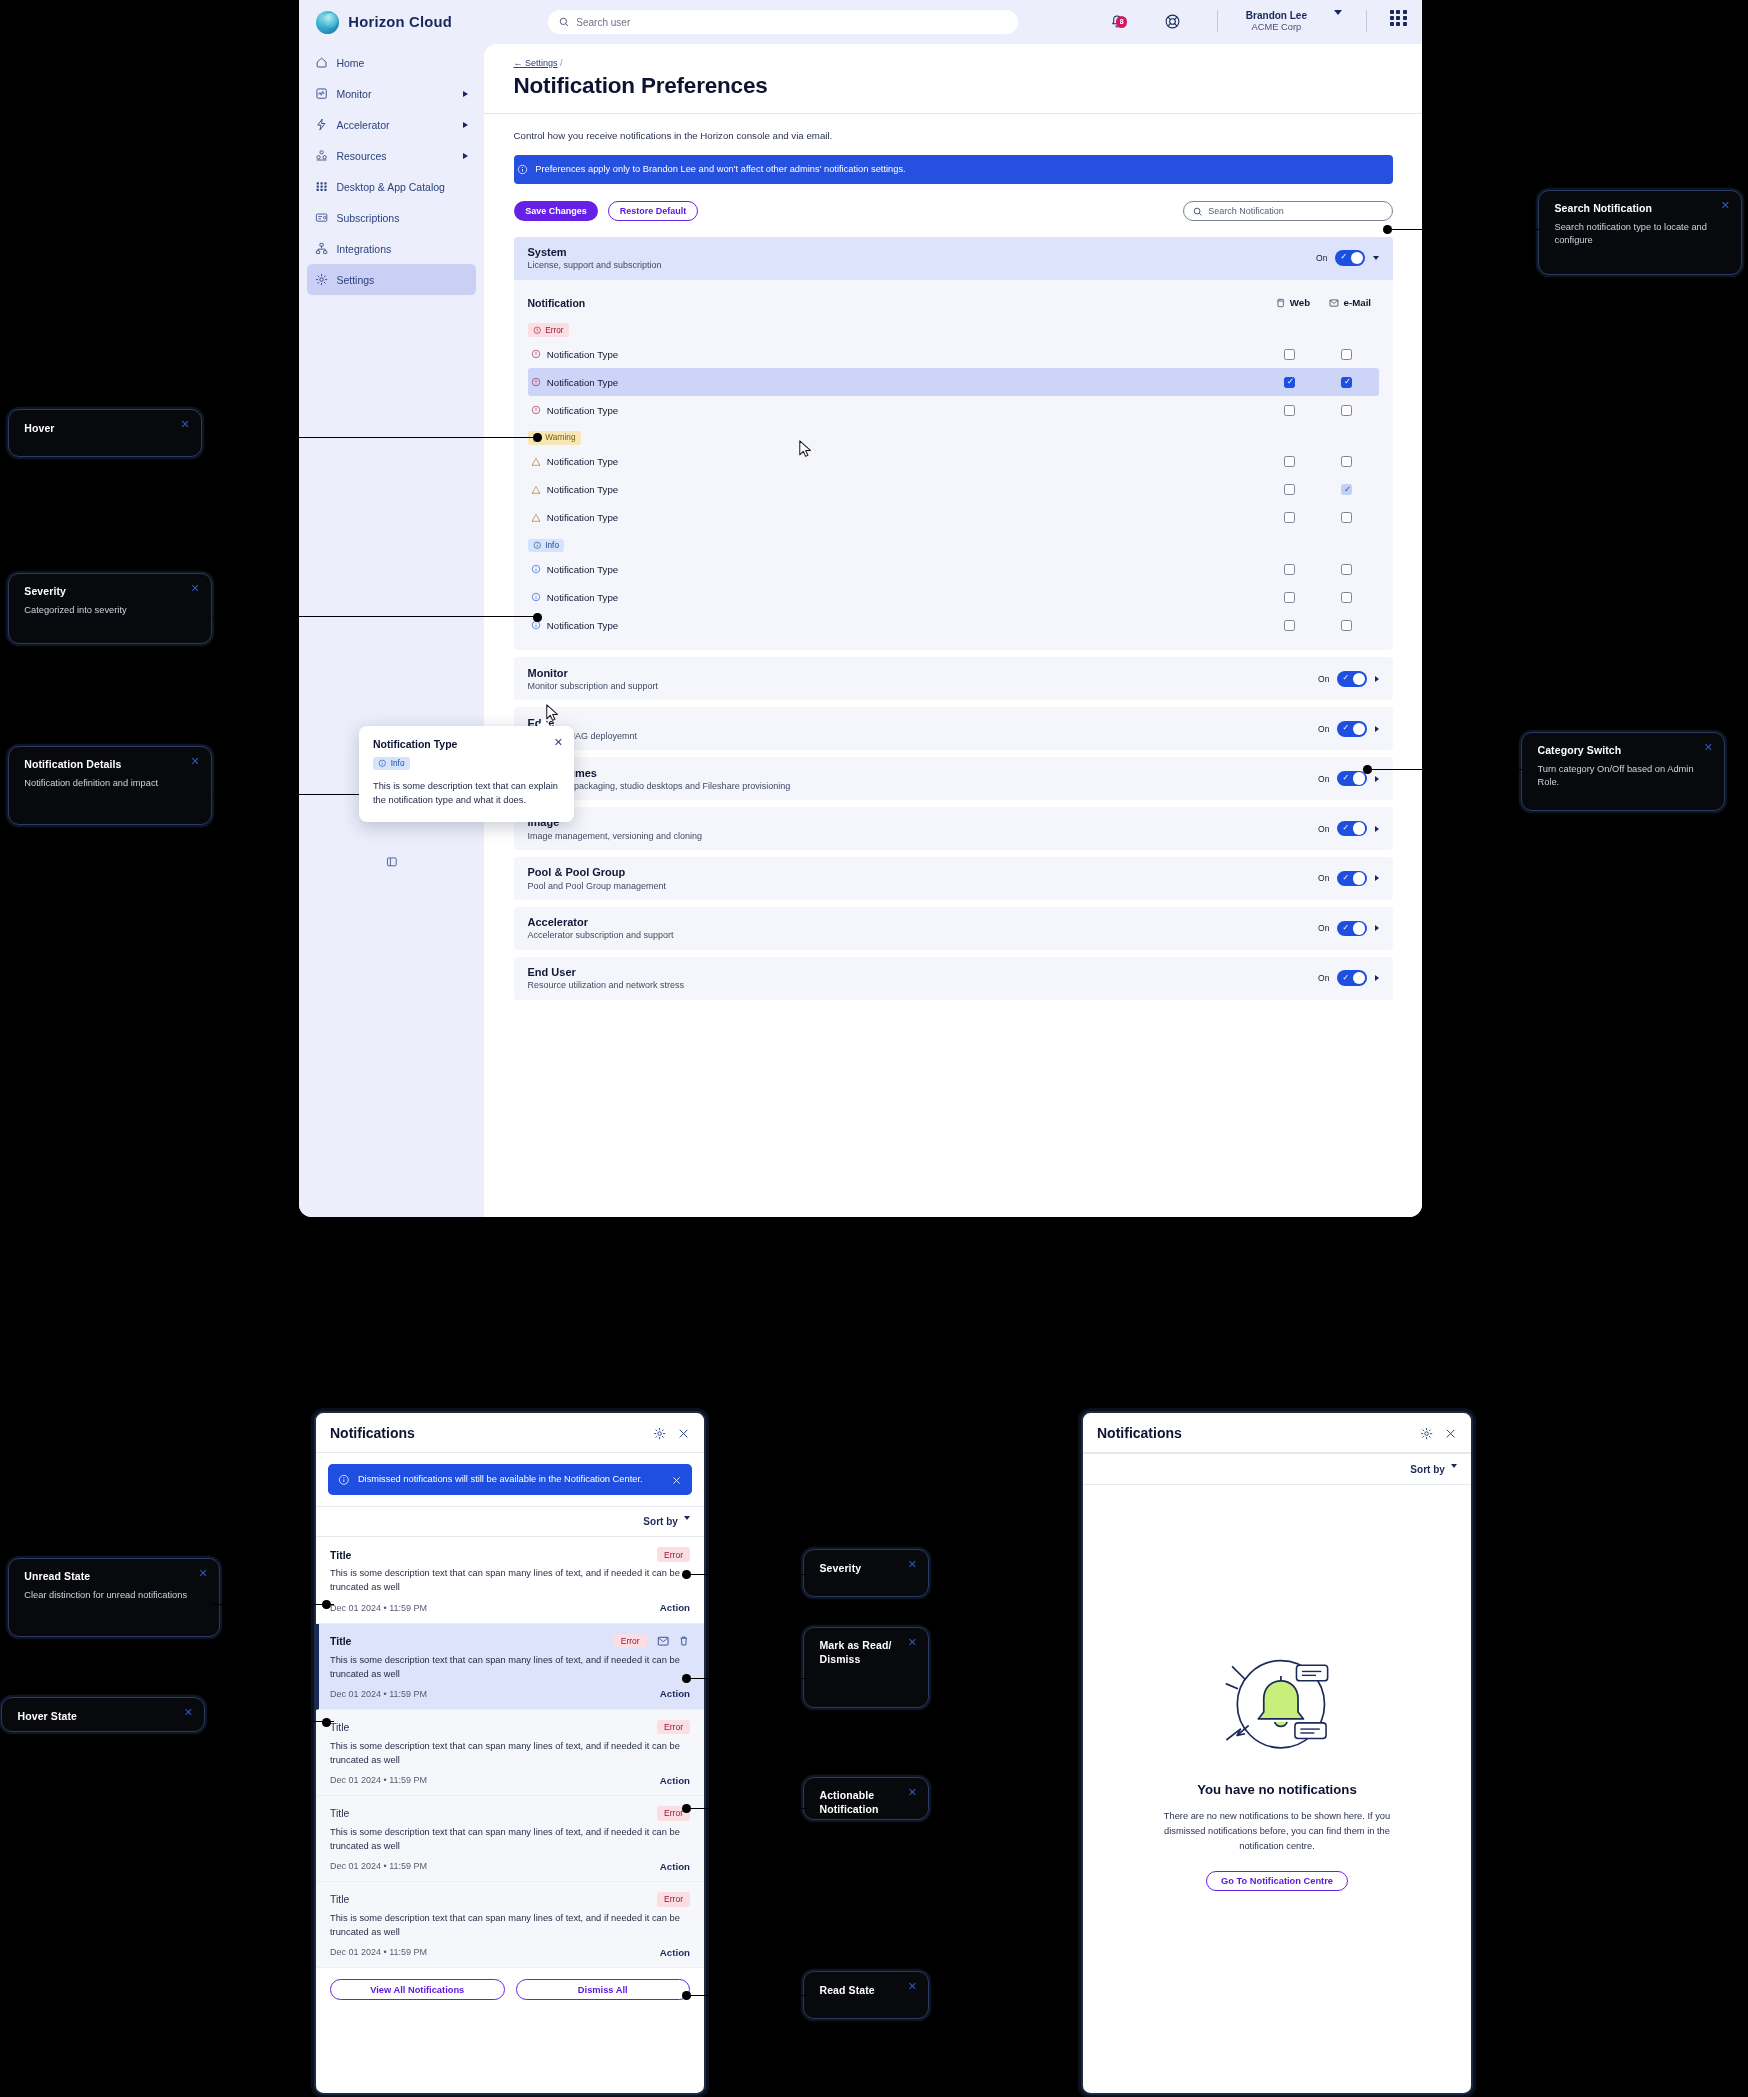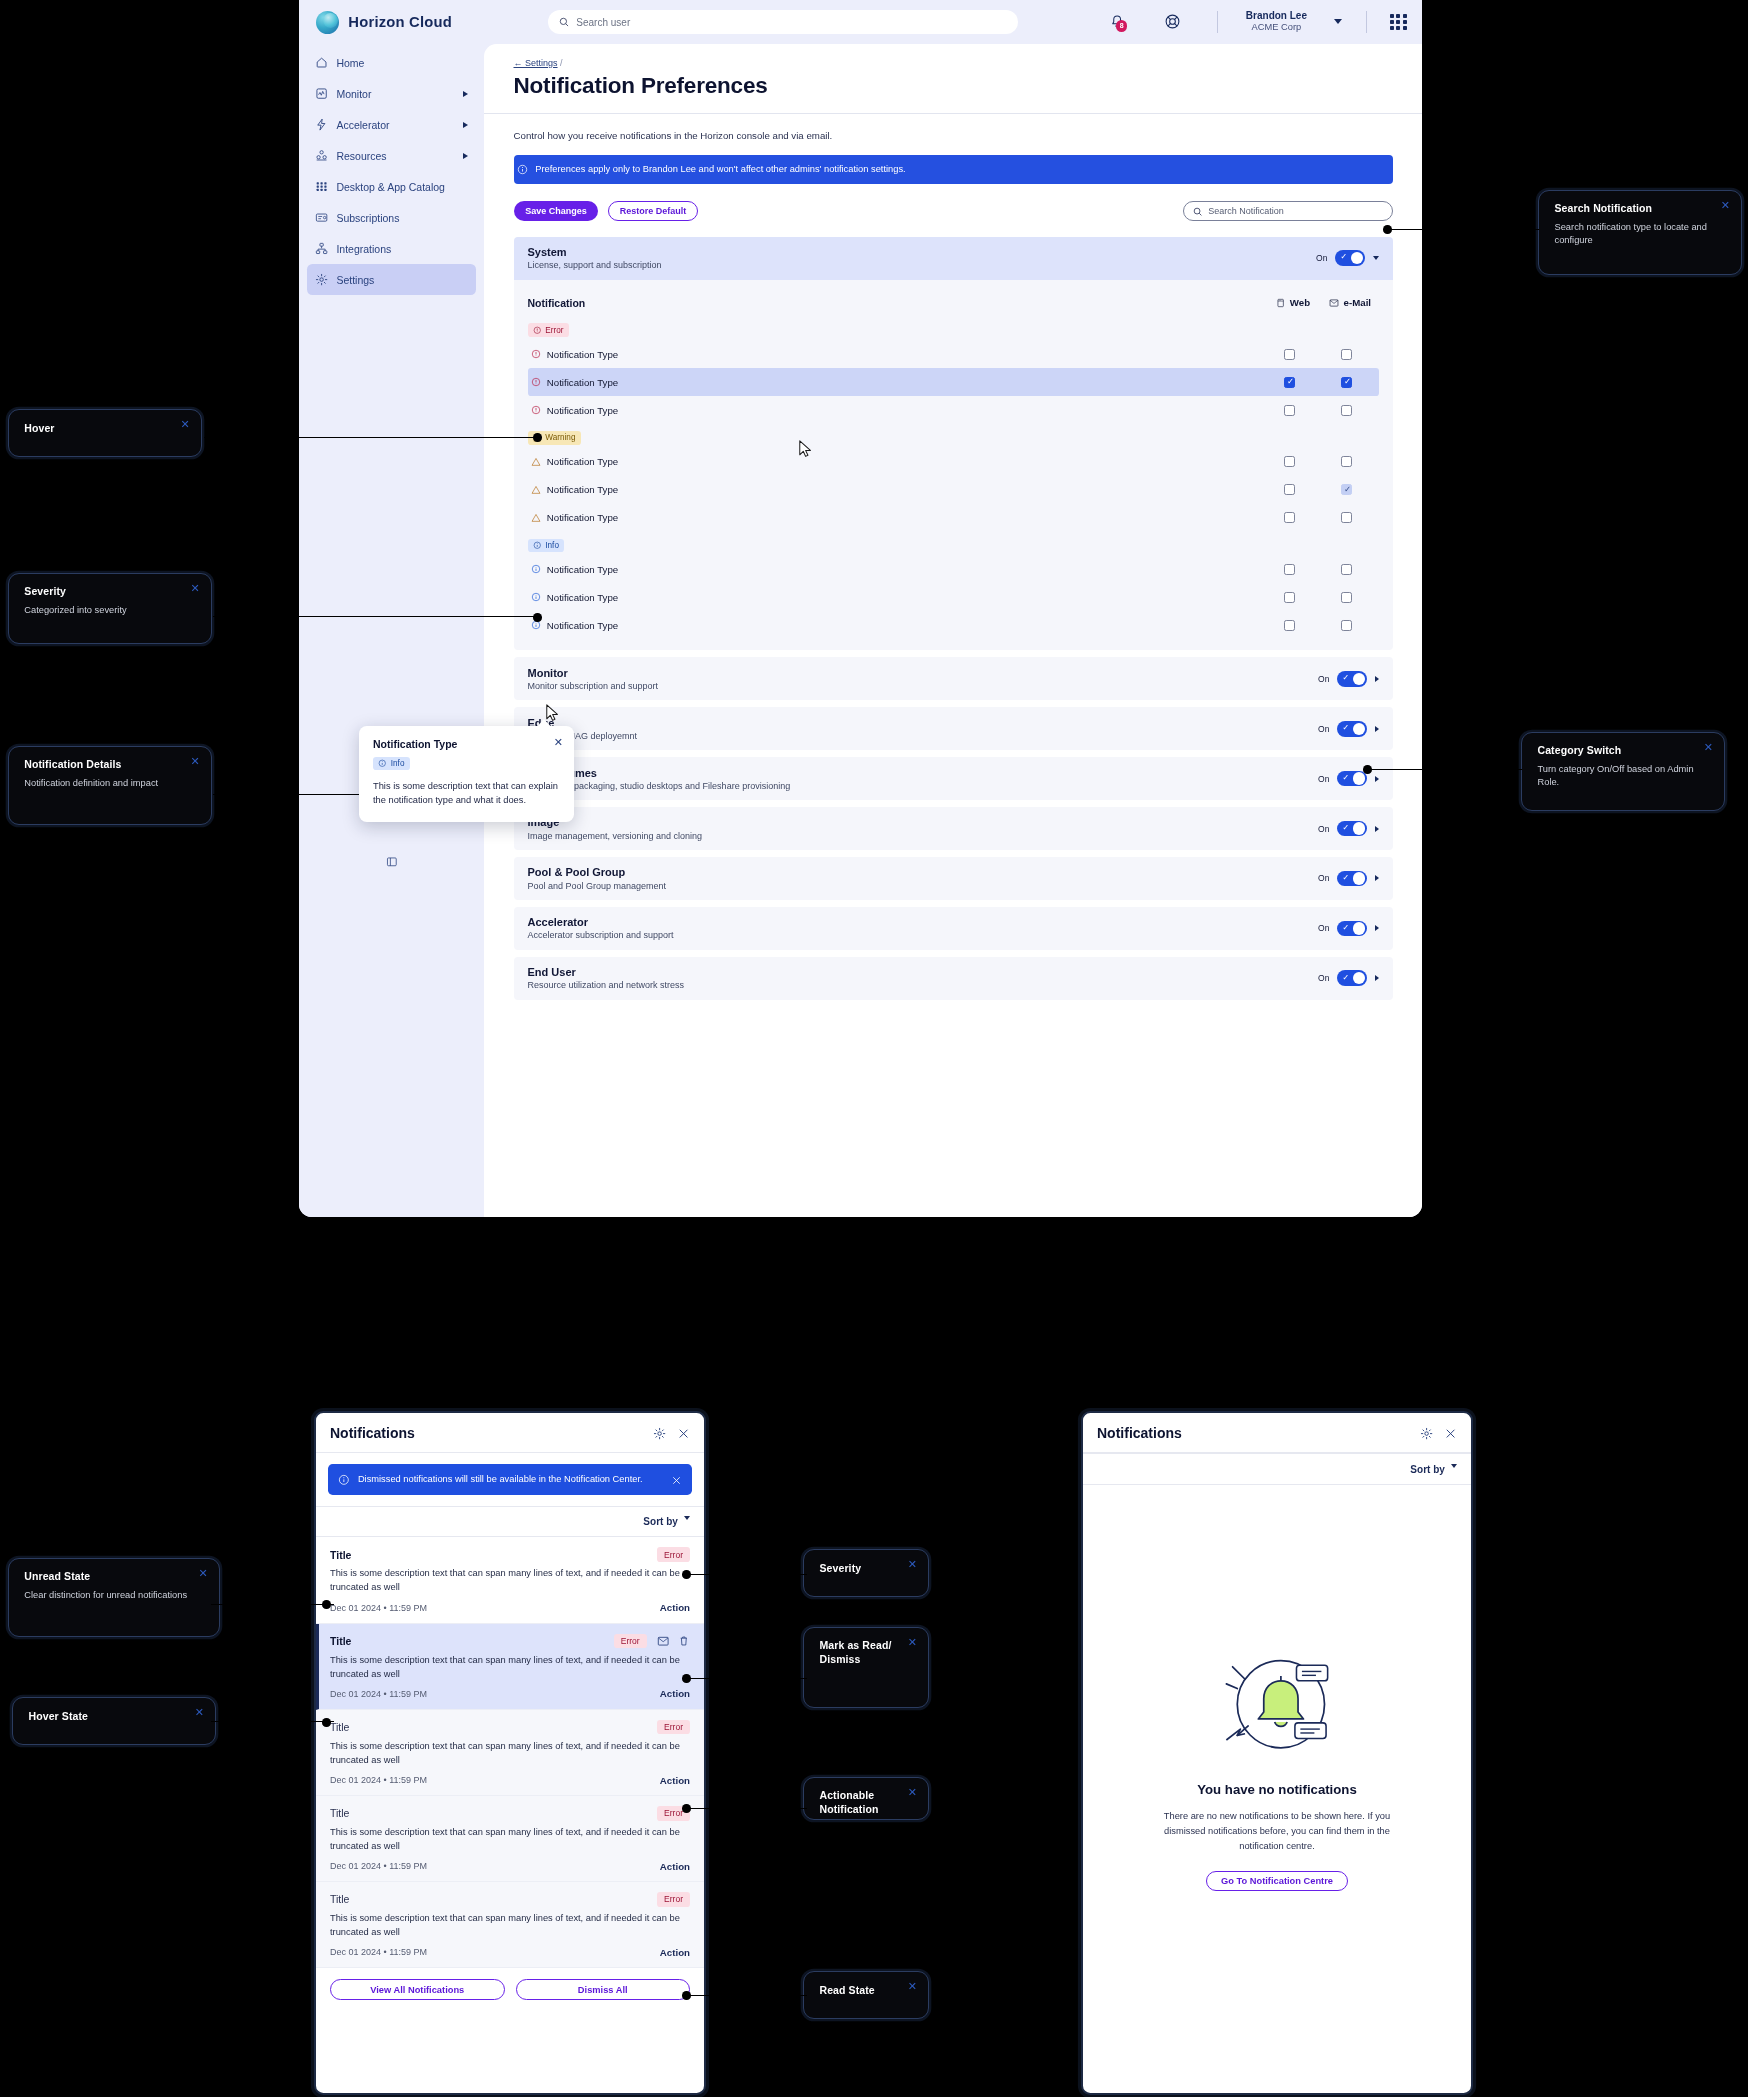--- a/index.html
+++ b/index.html
@@ -38,21 +38,21 @@
   }
   .brand-name { font-size: 14.8px; font-weight: 600; color: #16295c; letter-spacing: 0.2px; }
 
   .search-user {
     width: 470px; height: 24px; background: #fff;
     border-radius: 12.4px; display: flex; align-items: center;
     gap: 7.8px; padding: 0 11px; margin-left: 15.5px;
   }
   .search-user .ph { font-size: 10px; color: #6c7385; }
 
-  .topright { margin-left: auto; display: flex; align-items: center; gap: 16px; padding-right: 15.5px; }
+  .topright { margin-left: auto; display: flex; gap: 16px; padding-right: 15.5px; }
   .tr-ico { width: 40px; display: flex; align-items: center; justify-content: center; position: relative; }
   .badge {
     position: absolute; top: 6.2px; right: 9.3px;
     min-width: 11.7px; height: 11.7px; border-radius: 6.2px;
     background: #d2185f; color: #fff; font-size: 7px;
     display: flex; align-items: center; justify-content: center; padding: 0 2.3px;
     font-weight: 600;
   }
   .tr-sep { width: 0.8px; height: 22px; background: #c3c8e0; margin: 0 7.8px; }
   .user-blk { text-align: center; line-height: 1.25; padding: 0 4.7px; }
@@ -970,21 +970,21 @@
   </div>
 
   <div class="callout" style="left:7.8px; top:1558px; width:212px; height:79px;">
     <div class="co-title">Unread State</div>
     <div class="co-x">✕</div>
     <div class="co-desc">Clear distinction for unread notifications</div>
   </div>
   <div class="leader" style="left:211px; top:1604px; width:123px;"></div>
   <div class="dot" style="left:322px; top:1600px;"></div>
 
-  <div class="callout co-compact" style="left:12px; top:1697px; width:204px; height:48px;">
+  <div class="callout co-compact" style="left:1px; top:1697px; width:204px; height:35px;">
     <div class="co-title">Hover State</div>
     <div class="co-x">✕</div>
   </div>
   <div class="leader" style="left:211px; top:1721px; width:123px;"></div>
   <div class="dot" style="left:322px; top:1718px;"></div>
 
   <div class="callout co-compact" style="left:803px; top:1549px; width:126px; height:48px;">
     <div class="co-title">Severity</div>
     <div class="co-x">✕</div>
   </div>

